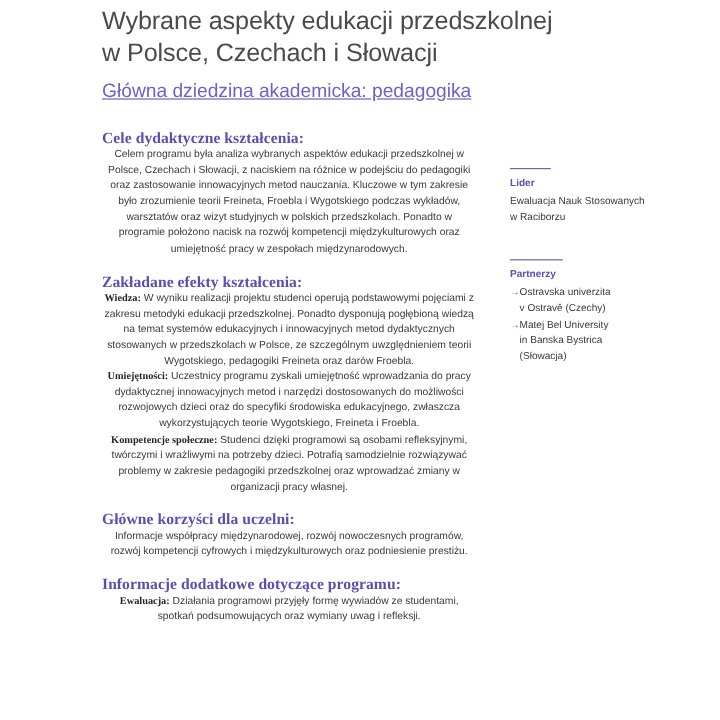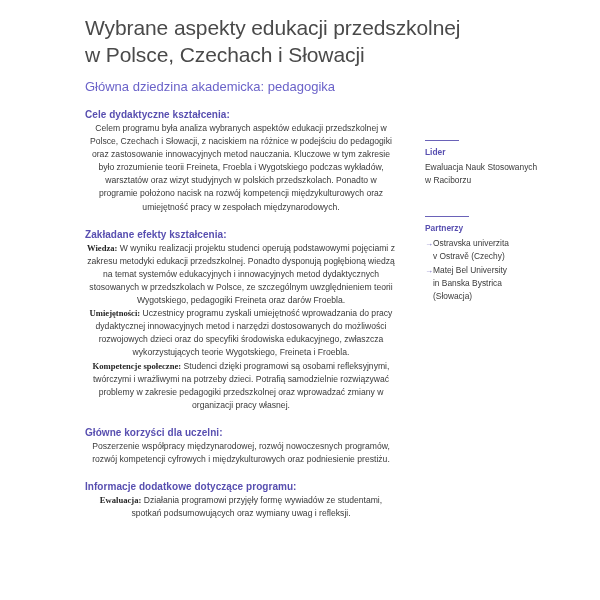--- a/index.html
+++ b/index.html
@@ -29,50 +29,52 @@
     top: 0px;
     width: 470px;
   }
   .title {
     font-size: 21px;
     line-height: 27px;
     font-weight: 300;
     color: #4a4a4a;
     letter-spacing: -0.1px;
     margin: 0;
-    padding-top: 14px;
+    padding-top: 4px;
     white-space: pre-line;
   }
   .subtitle {
-    font-size: 13px;
+    font-size: 16px;
     line-height: 15px;
     color: #6b63c9;
     font-weight: 400;
     margin: 0;
     padding-top: 11px;
+    text-decoration: underline;
   }
 
   
   .main-col {
     position: absolute;
     left: 85px;
     top: 108px;
     width: 312px;
   }
   .section {
     margin-bottom: 14px;
   }
   .section:last-child { margin-bottom: 0; }
   .sec-heading {
-    font-size: 10px;
+    font-size: 13px;
     line-height: 13px;
     font-weight: bold;
     color: #584fb0;
     margin: 0 0 1px 0;
     letter-spacing: 0.05px;
+    font-family: Liberation Serif, serif;
   }
   .para {
     font-size: 8.6px;
     line-height: 13.1px;
     color: #3a3a3a;
     margin: 0;
     text-align: center;
   }
   .para + .para { margin-top: 0px; }
   .lbl {
@@ -151,21 +153,21 @@
         <p class="para"><span>Celem programu była analiza wybranych aspektów edukacji przedszkolnej w Polsce, Czechach i Słowacji, z naciskiem na różnice w podejściu do pedagogiki oraz zastosowanie innowacyjnych metod nauczania. Kluczowe w tym zakresie było zrozumienie teorii Freineta, Froebla i Wygotskiego podczas wykładów, warsztatów oraz wizyt studyjnych w polskich przedszkolach. Ponadto w programie położono nacisk na rozwój kompetencji międzykulturowych oraz umiejętność pracy w zespołach międzynarodowych.</span></p>
       </div>
       <div class="section">
         <div class="sec-heading">Zakładane efekty kształcenia:</div>
         <p class="para"><span class="lbl">Wiedza:</span><span> W wyniku realizacji projektu studenci operują podstawowymi pojęciami z zakresu metodyki edukacji przedszkolnej. Ponadto dysponują pogłębioną wiedzą na temat systemów edukacyjnych i innowacyjnych metod dydaktycznych stosowanych w przedszkolach w Polsce, ze szczególnym uwzględnieniem teorii Wygotskiego, pedagogiki Freineta oraz darów Froebla.</span></p>
         <p class="para"><span class="lbl">Umiejętności:</span><span> Uczestnicy programu zyskali umiejętność wprowadzania do pracy dydaktycznej innowacyjnych metod i narzędzi dostosowanych do możliwości rozwojowych dzieci oraz do specyfiki środowiska edukacyjnego, zwłaszcza wykorzystujących teorie Wygotskiego, Freineta i Froebla.</span></p>
         <p class="para"><span class="lbl">Kompetencje społeczne:</span><span> Studenci dzięki programowi są osobami refleksyjnymi, twórczymi i wrażliwymi na potrzeby dzieci. Potrafią samodzielnie rozwiązywać problemy w zakresie pedagogiki przedszkolnej oraz wprowadzać zmiany w organizacji pracy własnej.</span></p>
       </div>
       <div class="section">
         <div class="sec-heading">Główne korzyści dla uczelni:</div>
-        <p class="para"><span>Poszerzenie współpracy międzynarodowej, rozwój nowoczesnych programów, rozwój kompetencji cyfrowych i międzykulturowych oraz podniesienie prestiżu.</span></p>
+        <p class="para"><span>Informacje współpracy międzynarodowej, rozwój nowoczesnych programów, rozwój kompetencji cyfrowych i międzykulturowych oraz podniesienie prestiżu.</span></p>
       </div>
       <div class="section">
         <div class="sec-heading">Informacje dodatkowe dotyczące programu:</div>
         <p class="para"><span class="lbl">Ewaluacja:</span><span> Działania programowi przyjęły formę wywiadów ze studentami, spotkań podsumowujących oraz wymiany uwag i refleksji.</span></p>
       </div>
     </div>
 
   <div class="side-col">
 
     <div class="side-block">

